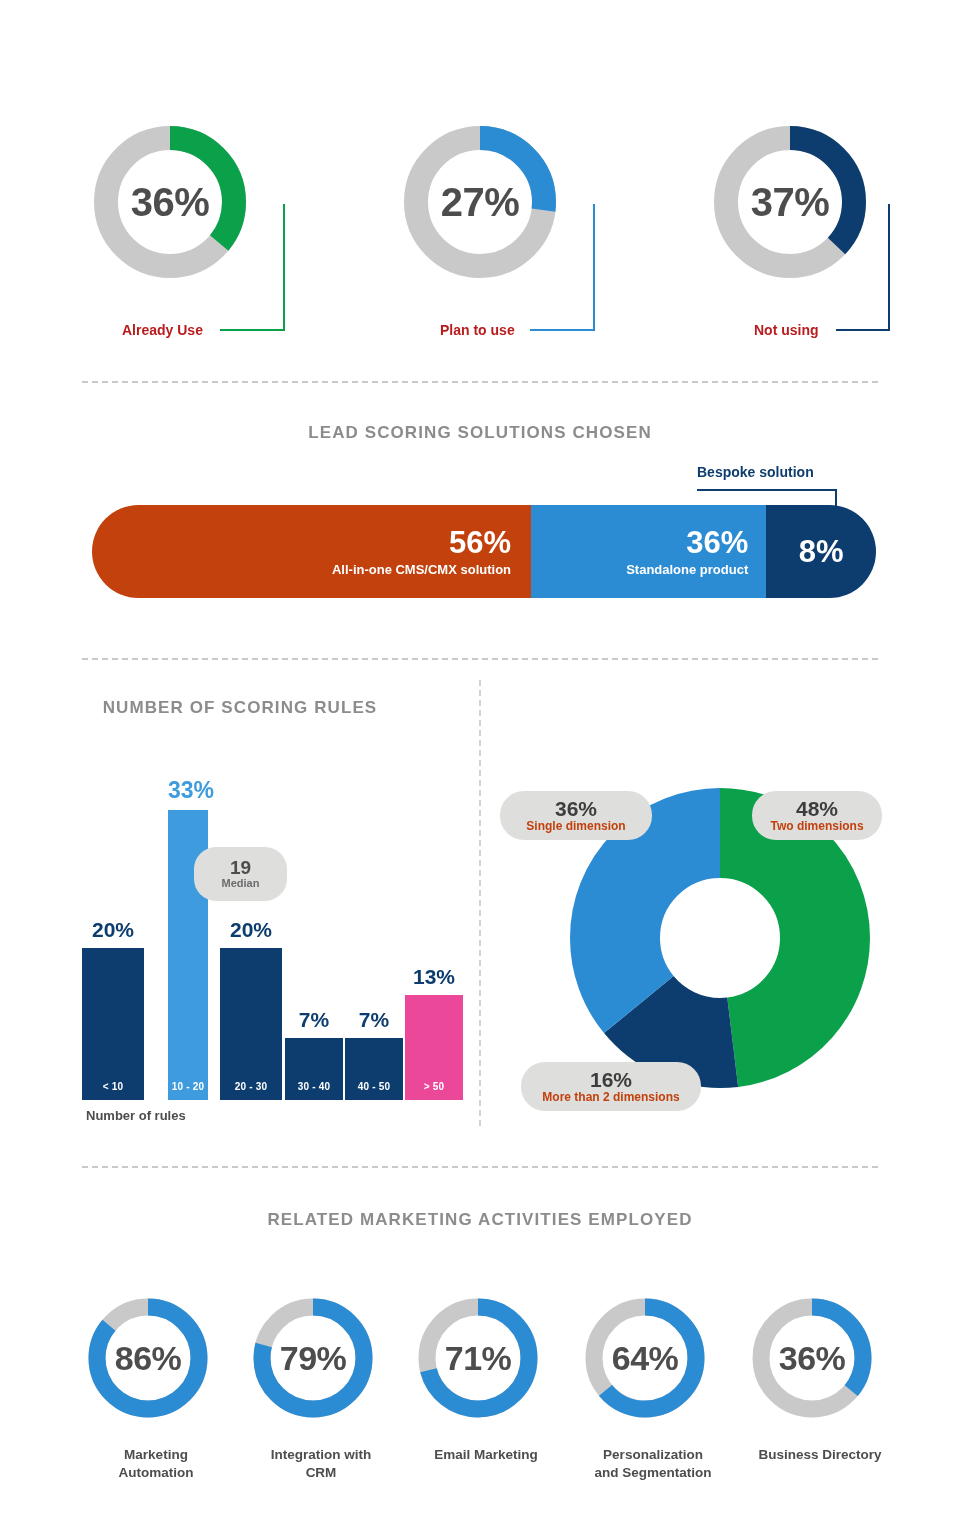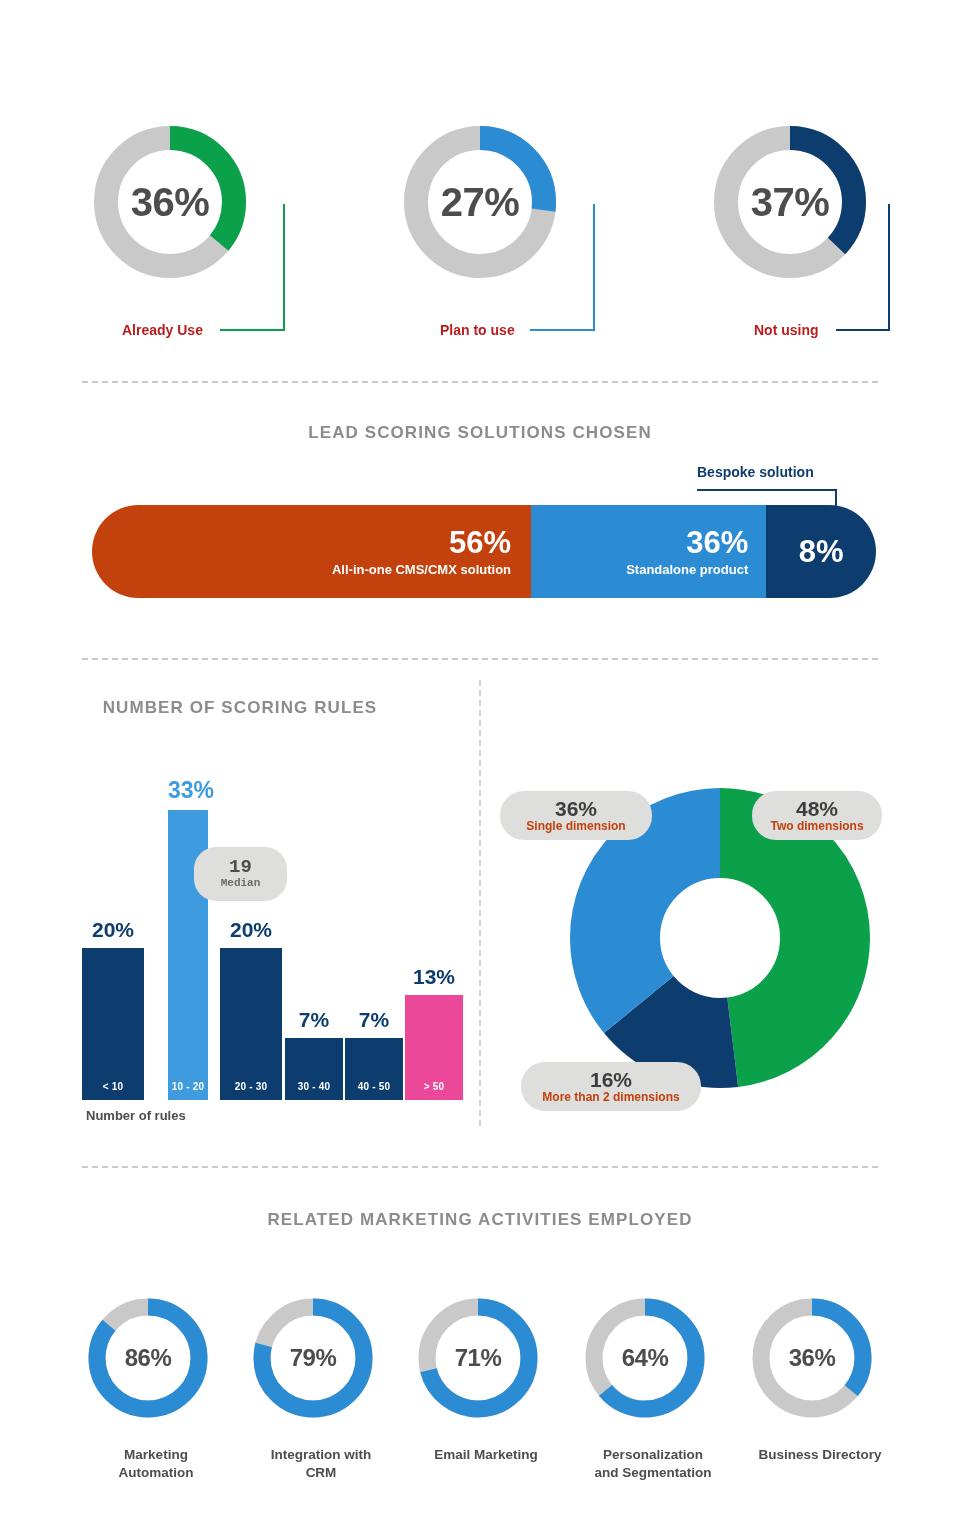--- a/index.html
+++ b/index.html
@@ -29,21 +29,21 @@
   }
 
   
   .donut{position:absolute;}
   .donut svg{display:block;}
   .donut .val{
     position:absolute;left:0;top:0;width:100%;height:100%;
     display:flex;align-items:center;justify-content:center;
     font-size:40px;font-weight:bold;color:#4d4d4d;letter-spacing:-0.5px;
   }
-  .donut.small .val{font-size:24px;}
+  .donut.small .val{font-size:34px;}
 
   
   .conn{position:absolute;}
   .conn .vline{position:absolute;width:2px;}
   .conn .hline{position:absolute;height:2px;}
   .callout-label{
     position:absolute;font-size:14px;font-weight:bold;color:#b91c1c;
     white-space:nowrap;
   }
 
@@ -198,21 +198,21 @@
     <div class="bar" style="left:263px;width:58px;height:62px;background:#0d3d6e;">
       <div class="cap" style="top:-29px;color:#0d3d6e;">7%</div>
       <div class="tick">40 - 50</div>
     </div>
     <div class="bar" style="left:323px;width:58px;height:105px;background:#ec4899;">
       <div class="cap" style="top:-29px;color:#0d3d6e;">13%</div>
       <div class="tick">&gt; 50</div>
     </div>
   </div>
 
-  <div class="median-pill" style="left:194px;top:847px;width:93px;height:54px;font-family:Liberation Mono, monospace;">
+  <div class="median-pill" style="left:194px;top:847px;width:93px;height:54px;">
     <div class="m-num">19</div>
     <div class="m-lbl">Median</div>
   </div>
 
   <div class="axis-label" style="left:86px;top:1108px;">Number of rules</div>
 
 
   <div class="pie" style="left:570px;top:788px;width:300px;height:300px;">
     <svg width="300" height="300" viewBox="0 0 300 300">
 

